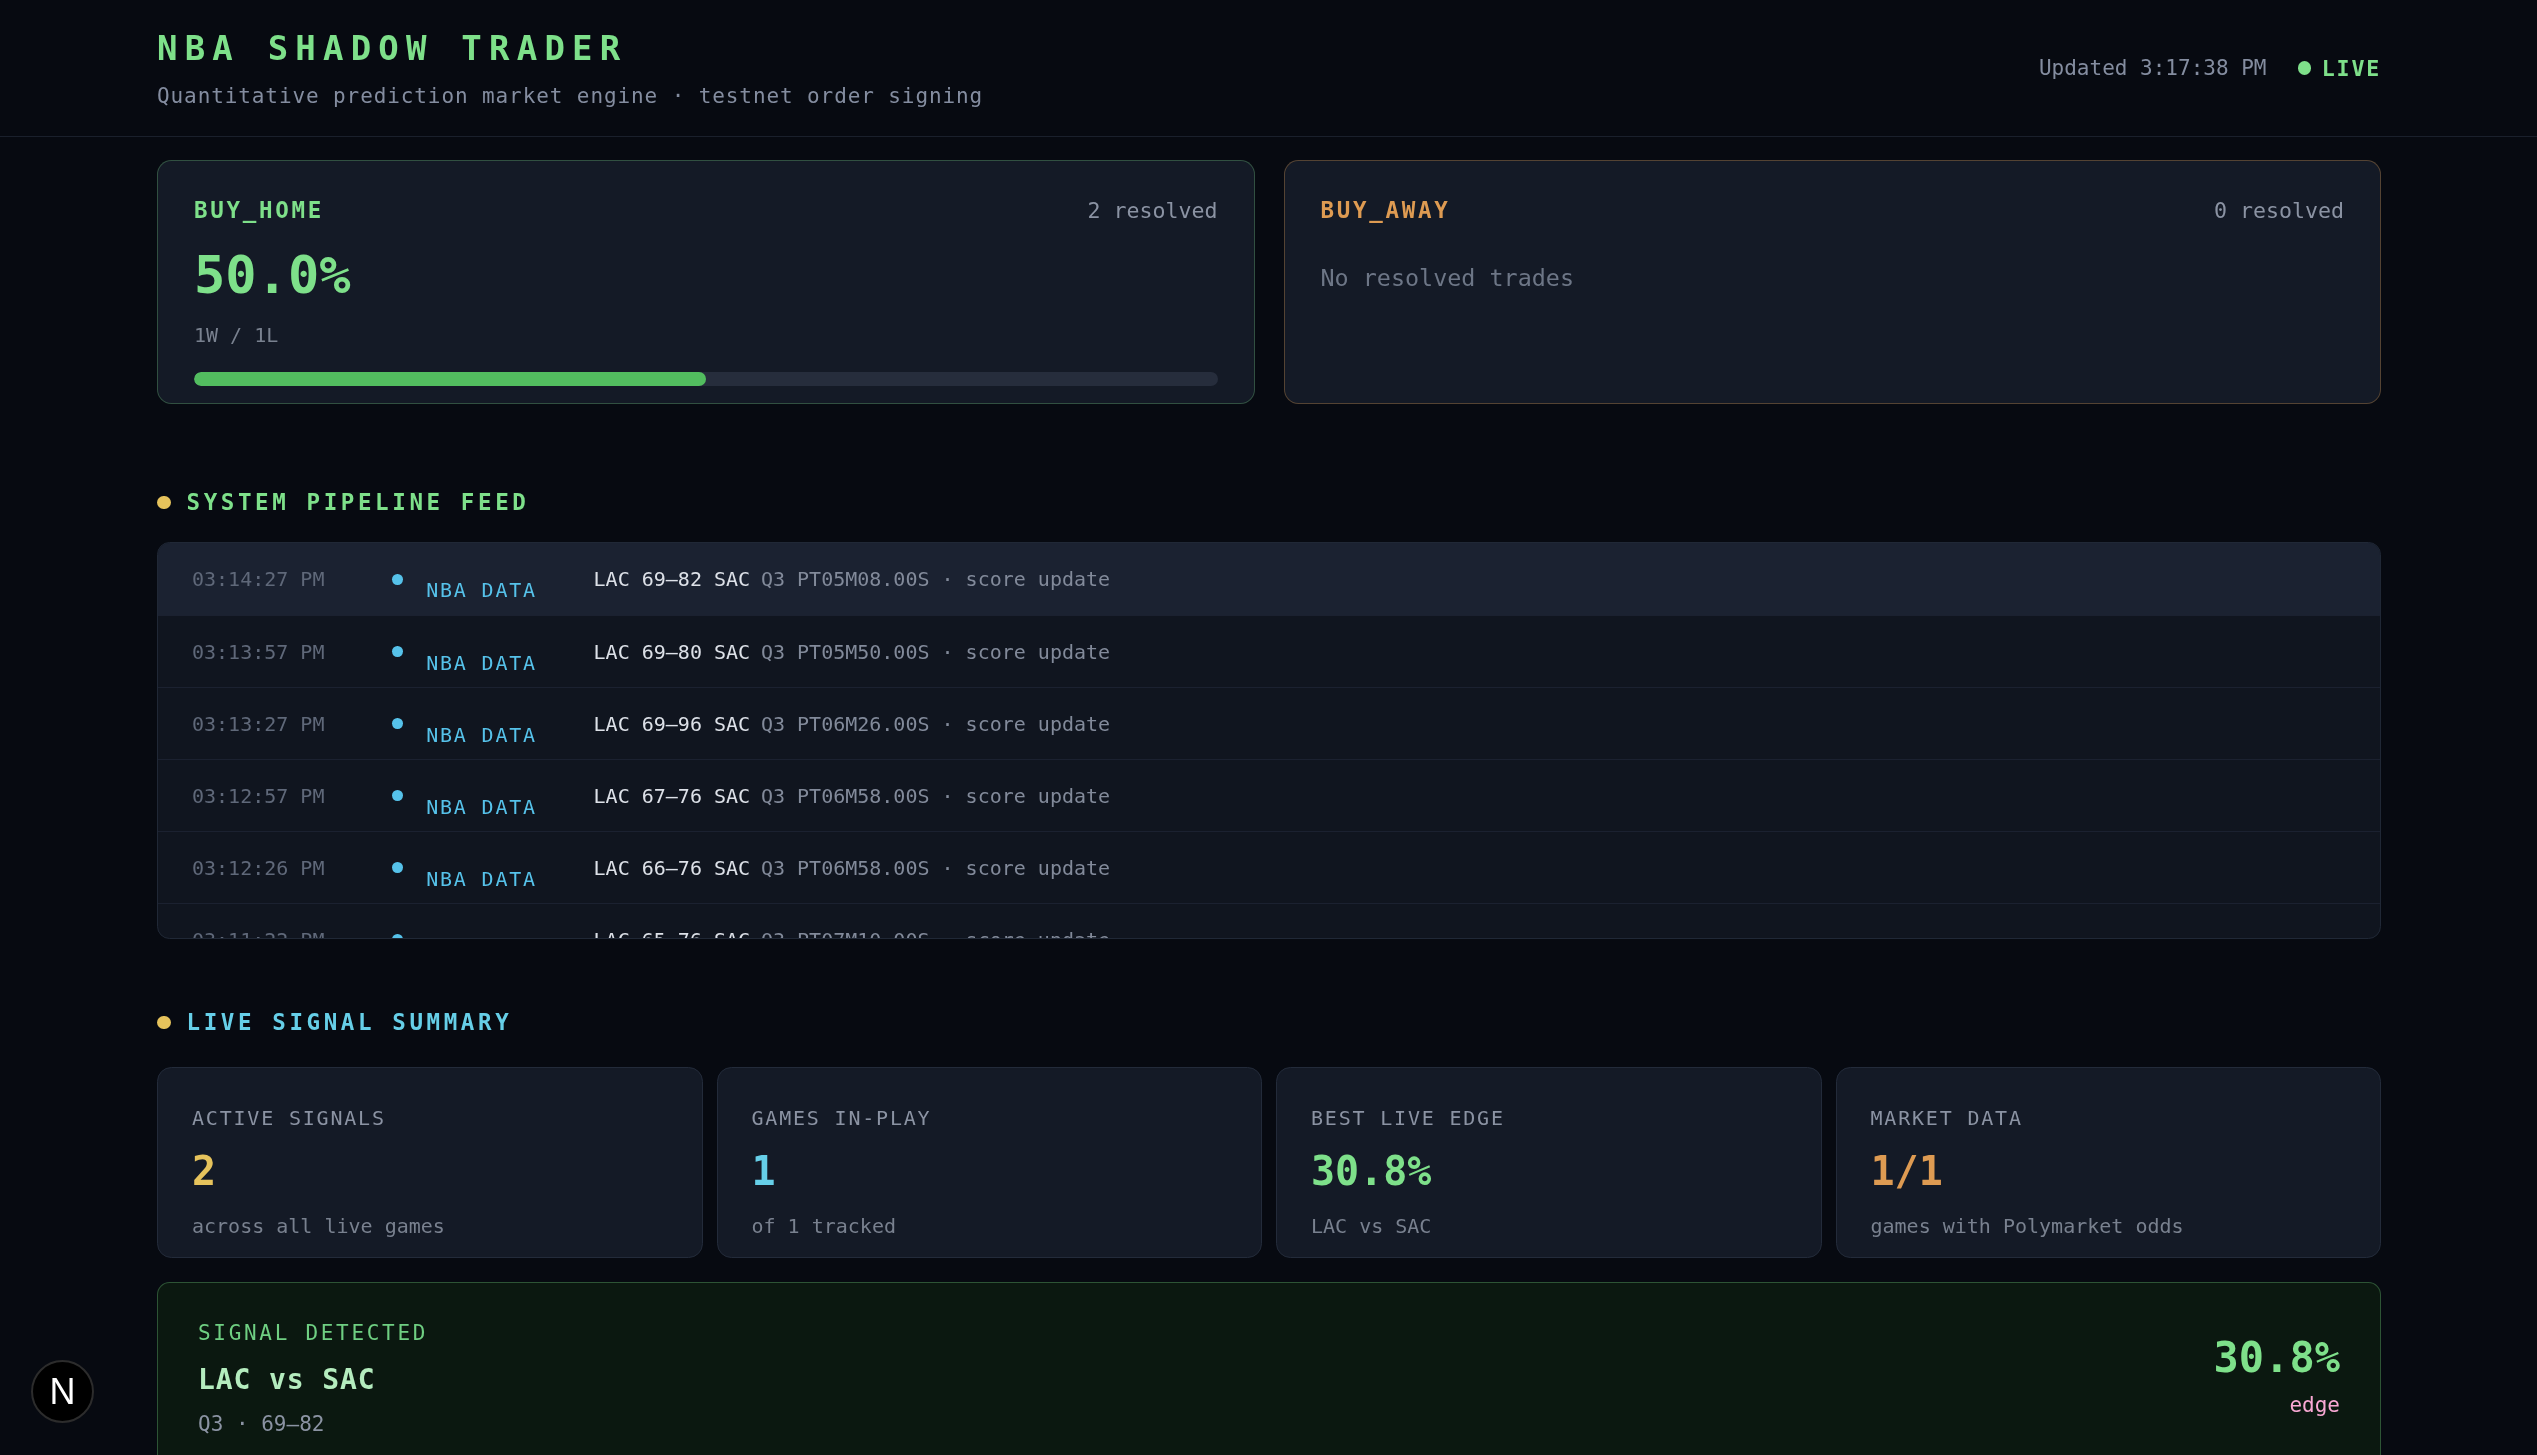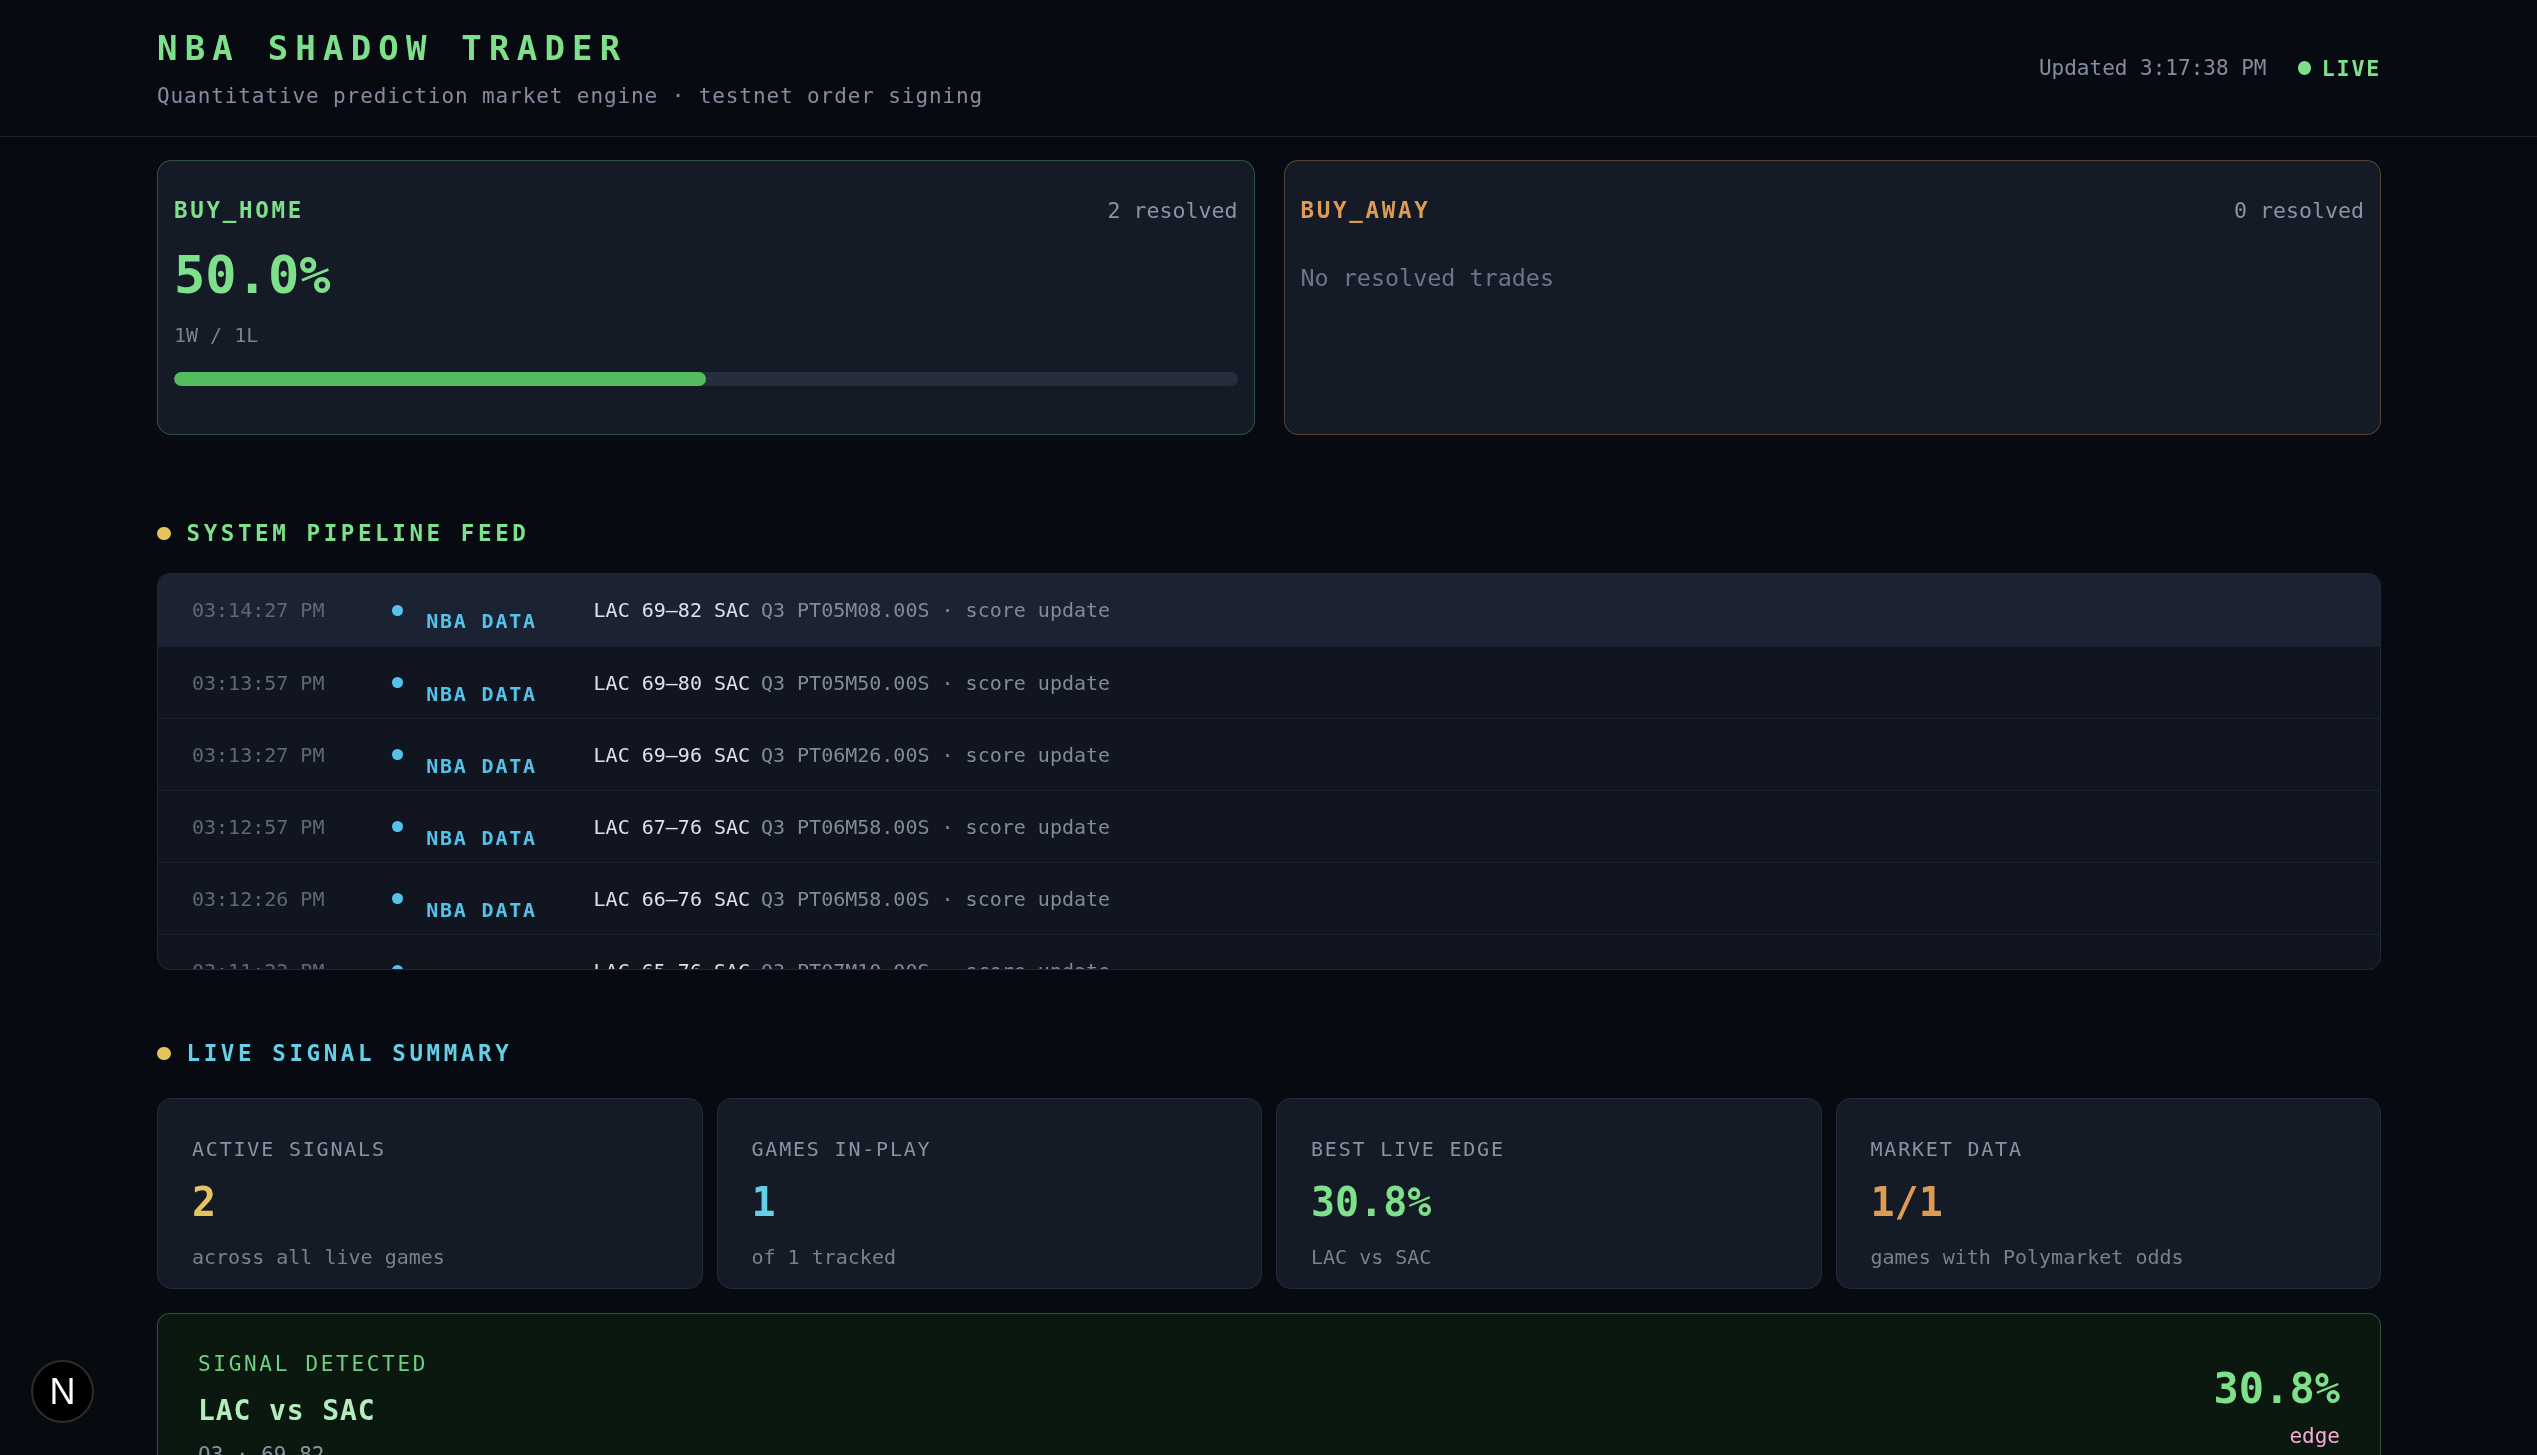--- a/index.html
+++ b/index.html
@@ -21,21 +21,21 @@
   .header-right { display:flex; align-items:center; }
   .updated { font-size:21px; color:#848da0; }
   .live-dot { width:13.5px; height:13.5px; border-radius:50%; background:#7ee08a; margin-left:31px; margin-right:10.8px; }
   .live { font-size:21.6px; font-weight:bold; color:#7ee08a; letter-spacing:1.8px; }
 
   .main { padding:0 157px; }
 
   
   .strategy-grid { display:grid; grid-template-columns:1fr 1fr; gap:29px; margin-top:23.4px; }
   .card { background:#141a26; border:1.8px solid #232b3a; border-radius:14.4px; }
-  .strategy-card { height:275px; padding:36px 16px; }
+  .strategy-card { height:244px; padding:36px 36px; }
   .strategy-card.home { border-color:rgba(126,224,138,0.28); }
   .strategy-card.away { border-color:rgba(222,155,82,0.32); }
   .strategy-head { display:flex; justify-content:space-between; align-items:center; }
   .strategy-name { font-size:22.5px; font-weight:bold; letter-spacing:2.7px; }
   .home .strategy-name { color:#7ee08a; }
   .away .strategy-name { color:#de9b52; }
   .resolved { font-size:21.6px; color:#8b93a3; }
   .winrate { font-size:52px; font-weight:bold; color:#7ee08a; margin-top:21.6px; }
   .record { font-size:20px; color:#79818f; margin-top:18px; }
   .track { height:14.4px; background:#262d3c; border-radius:7.2px; margin-top:25px; overflow:hidden; }
@@ -50,21 +50,21 @@
   .section-title.green { color:#7ee08a; }
   .section-title.cyan { color:#66cfe8; }
 
   
   .feed { margin-top:27px; height:397px; background:#10151f; border:1.8px solid #202836; border-radius:12.6px; overflow:hidden; }
   .feed-row { height:72px; display:flex; align-items:center; padding:0 34px; font-size:20px; }
   .feed-row + .feed-row { border-top:1.8px solid #1b2130; }
   .feed-row.highlight { background:#1b2231; }
   .feed-time { flex:0 0 200px; color:#5f6879; }
   .feed-dot { width:10.8px; height:10.8px; border-radius:50%; background:#56c2ea; margin-right:23.4px; flex:none; }
-  .feed-source { flex:0 0 144px; color:#56c2ea; font-weight:bold; letter-spacing:1.8px; margin-right:23.4px;margin-top:22px; }
+  .feed-source { flex:0 0 144px; color:#56c2ea; font-weight:normal; letter-spacing:1.8px; margin-right:23.4px;margin-top:22px; }
   .feed-msg { white-space:nowrap; }
   .feed-score { color:#dde1e8; }
   .feed-detail { color:#828a9a; margin-left:10.8px; }
 
   
   .summary-grid { display:grid; grid-template-columns:repeat(4,1fr); gap:14px; margin-top:32px; }
   .summary-card { height:191px; padding:38px 34px; }
   .summary-label { font-size:20px; color:#8b93a3; letter-spacing:1.8px; }
   .summary-value { font-size:40px; font-weight:bold; margin-top:18px; }
   .summary-caption { font-size:20px; color:#79818f; margin-top:20px; }

